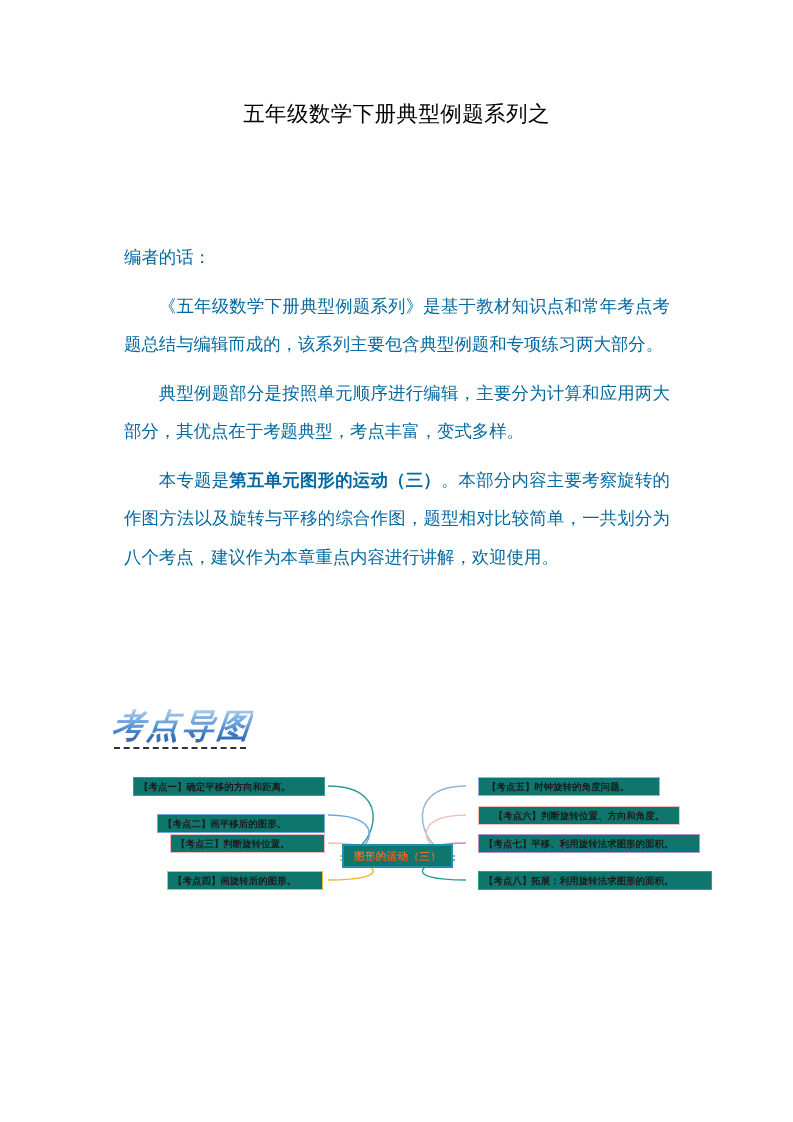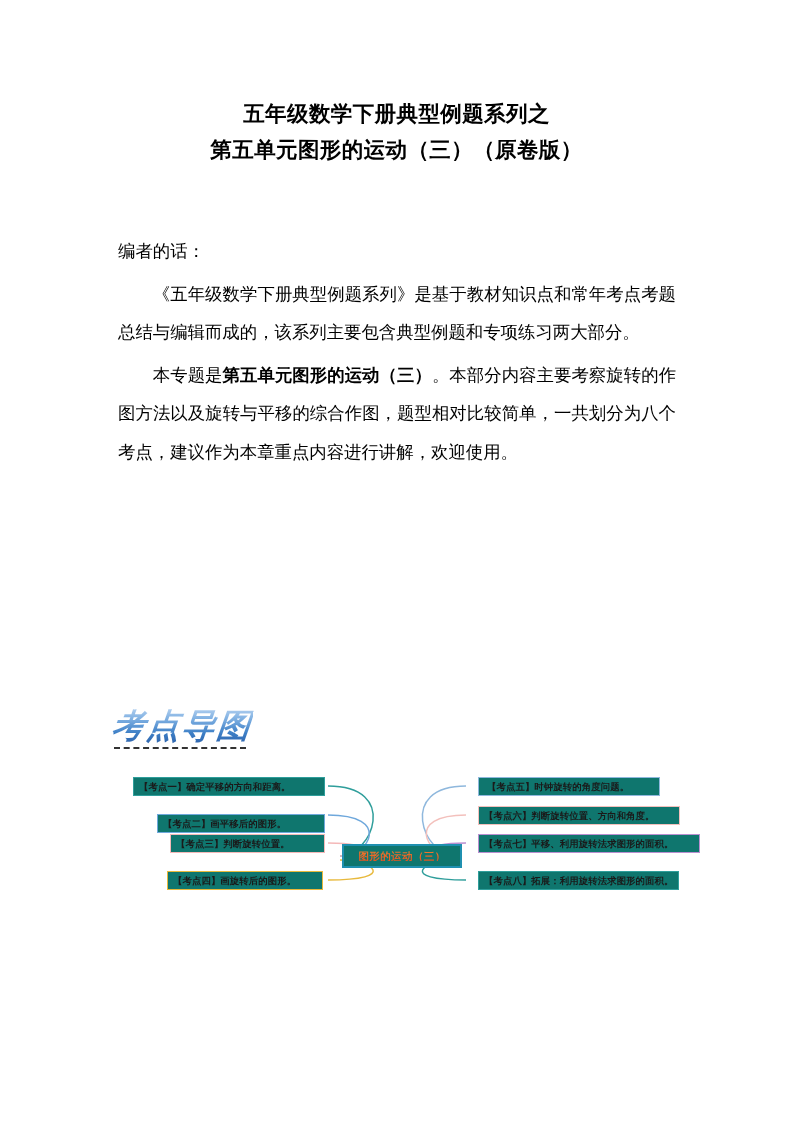--- a/index.html
+++ b/index.html
@@ -23,43 +23,43 @@
   
   .title-block {
     position: absolute;
     left: 0;
     top: 96px;
     width: 793px;
     text-align: center;
   }
   .title-line {
     font-family: "Liberation Sans", "DejaVu Sans", sans-serif;
-    font-weight: bold;
+    font-weight: normal;
     font-size: 21.5px;
     line-height: 36px;
     letter-spacing: 0.4px;
     color: #000;
     white-space: nowrap;
   }
 
   
   .body-block {
     position: absolute;
     left: 114px;
     top: 228px;
     width: 566px;
   }
   .para {
     font-family: "Liberation Sans", "DejaVu Sans", sans-serif;
     font-size: 17.4px;
     line-height: 38.5px;
     text-align: justify;
     text-justify: inter-ideograph;
-    color: #000000;
-    margin: 4px;
+    color: #0369a1;
+    margin: 10px;
   }
   .para.indent { text-indent: 2em; }
   .para b { font-weight: bold; }
 
   
   .kaodian-heading {
     position: absolute;
     left: 112px;
     top: 706px;
     width: 170px;
@@ -143,26 +143,26 @@
     font-weight: bold;
   }
 </style>
 </head>
 <body>
 
 <div class="page">
 
   <div class="title-block">
     <div class="title-line">五年级数学下册典型例题系列之</div>
-    <div class="title-line">第五单元图形的运动（三）（原卷版）</div>
   </div>
 
   <div class="body-block">
     <p class="para">编者的话：</p>
     <p class="para indent">《五年级数学下册典型例题系列》是基于教材知识点和常年考点考题总结与编辑而成的，该系列主要包含典型例题和专项练习两大部分。</p>
+    <p class="para indent">典型例题部分是按照单元顺序进行编辑，主要分为计算和应用两大部分，其优点在于考题典型，考点丰富，变式多样。</p>
     <p class="para indent"><span>本专题是</span><b>第五单元图形的运动（三）</b><span>。本部分内容主要考察旋转的作图方法以及旋转与平移的综合作图，题型相对比较简单，一共划分为八个考点，建议作为本章重点内容进行讲解，欢迎使用。</span></p>
   </div>
 
   <div class="kaodian-heading">
     <span class="art-text">考点导图</span>
     <div class="kaodian-underline"></div>
   </div>
 
   <div class="mindmap">
 
@@ -185,32 +185,32 @@
     <div class="node left" style="left: 157px; top: 44px; width: 168px; border-color: rgb(111, 168, 220);">
       <span>【考点二】画平移后的图形。</span>
     </div>
     <div class="node left" style="left: 170px; top: 64px; width: 155px; border-color: rgb(244, 184, 184);">
       <span>【考点三】判断旋转位置。</span>
     </div>
     <div class="node left" style="left: 167px; top: 101px; width: 156px; border-color: rgb(232, 185, 60);">
       <span>【考点四】画旋转后的图形。</span>
     </div>
 
-    <div class="node center" style="left: 342px; top: 74px; width: 120px; border-color: rgb(31, 144, 176);">
+    <div class="node center" style="left: 342px; top: 74px; width: 111px; border-color: rgb(31, 144, 176);">
       <span class="center-label">图形的运动（三）</span>
     </div>
 
     <div class="node right" style="left: 478px; top: 7px; width: 182px; border-color: rgb(143, 184, 221); padding-left: 8px;">
       <span>【考点五】时钟旋转的角度问题。</span>
     </div>
-    <div class="node right" style="left: 478px; top: 36px; width: 202px; border-color: rgb(243, 192, 188);">
+    <div class="node right" style="left: 478px; top: 36px; width: 202px; border-color: rgb(243, 192, 188); justify-content: center;">
       <span>【考点六】判断旋转位置、方向和角度。</span>
     </div>
     <div class="node right" style="left: 478px; top: 64px; width: 222px; border-color: rgb(185, 143, 208);">
       <span>【考点七】平移、利用旋转法求图形的面积。</span>
     </div>
-    <div class="node right" style="left: 478px; top: 101px; width: 201px; border-color: rgb(47, 158, 155);">
+    <div class="node right" style="left: 478px; top: 101px; width: 234px; border-color: rgb(47, 158, 155);">
       <span>【考点八】拓展：利用旋转法求图形的面积。</span>
     </div>
 
   </div>
 
 </div>
 
 </body></html>

